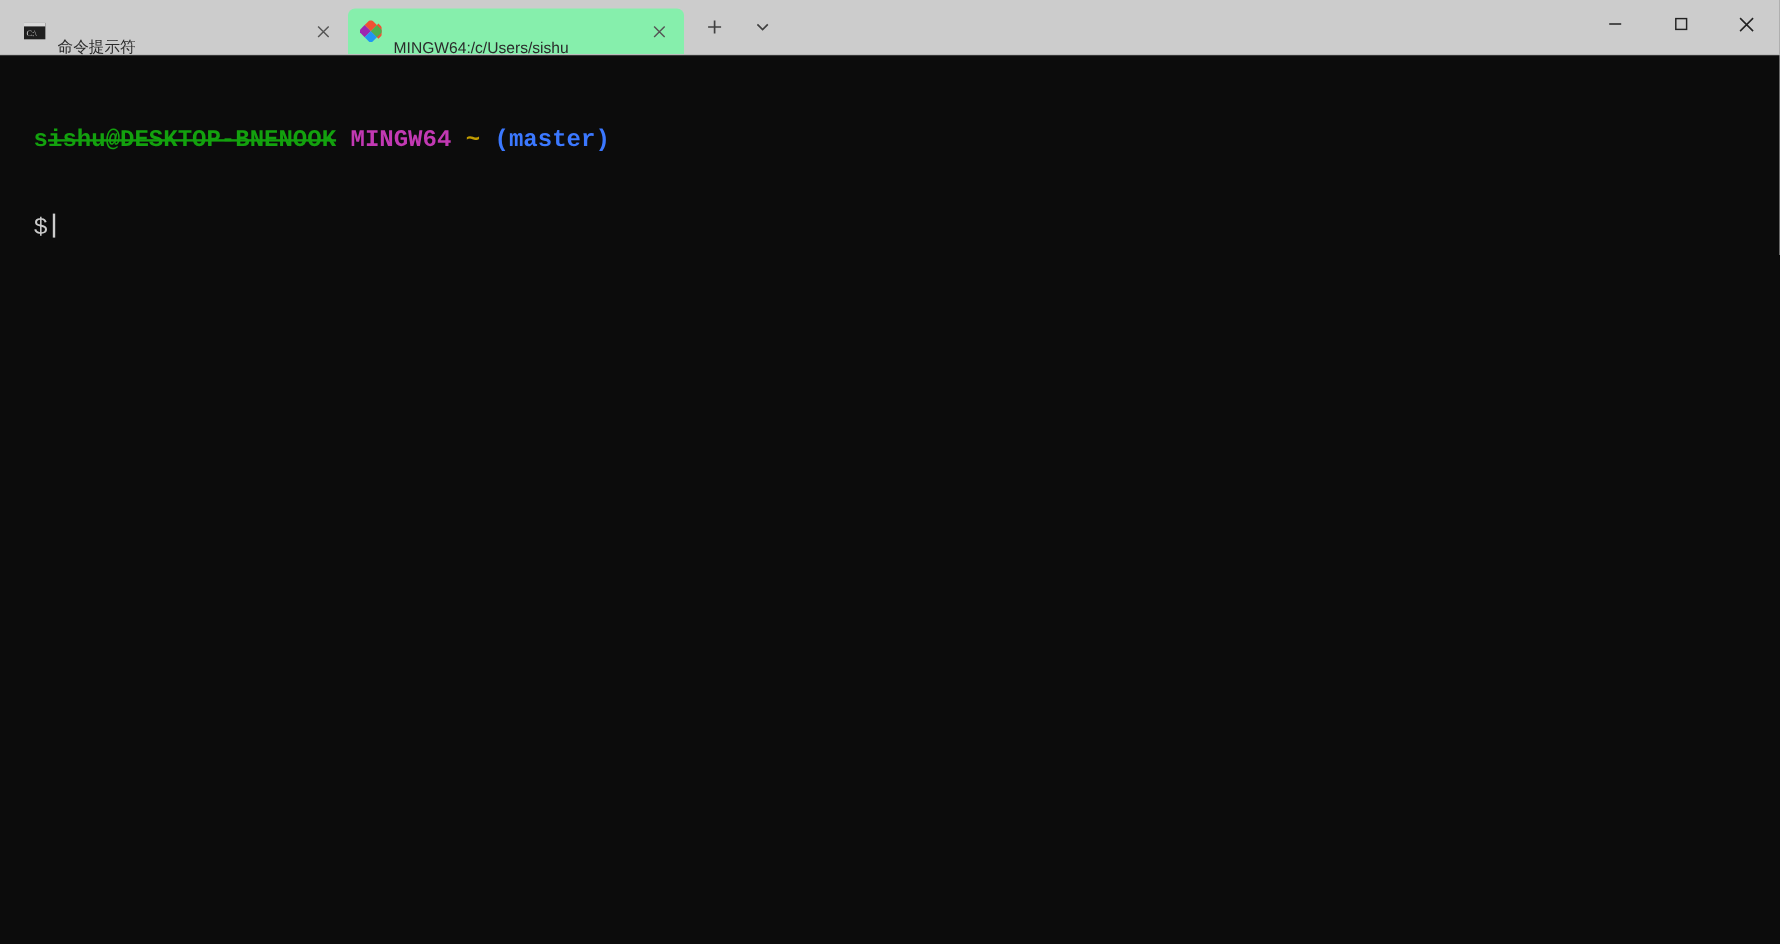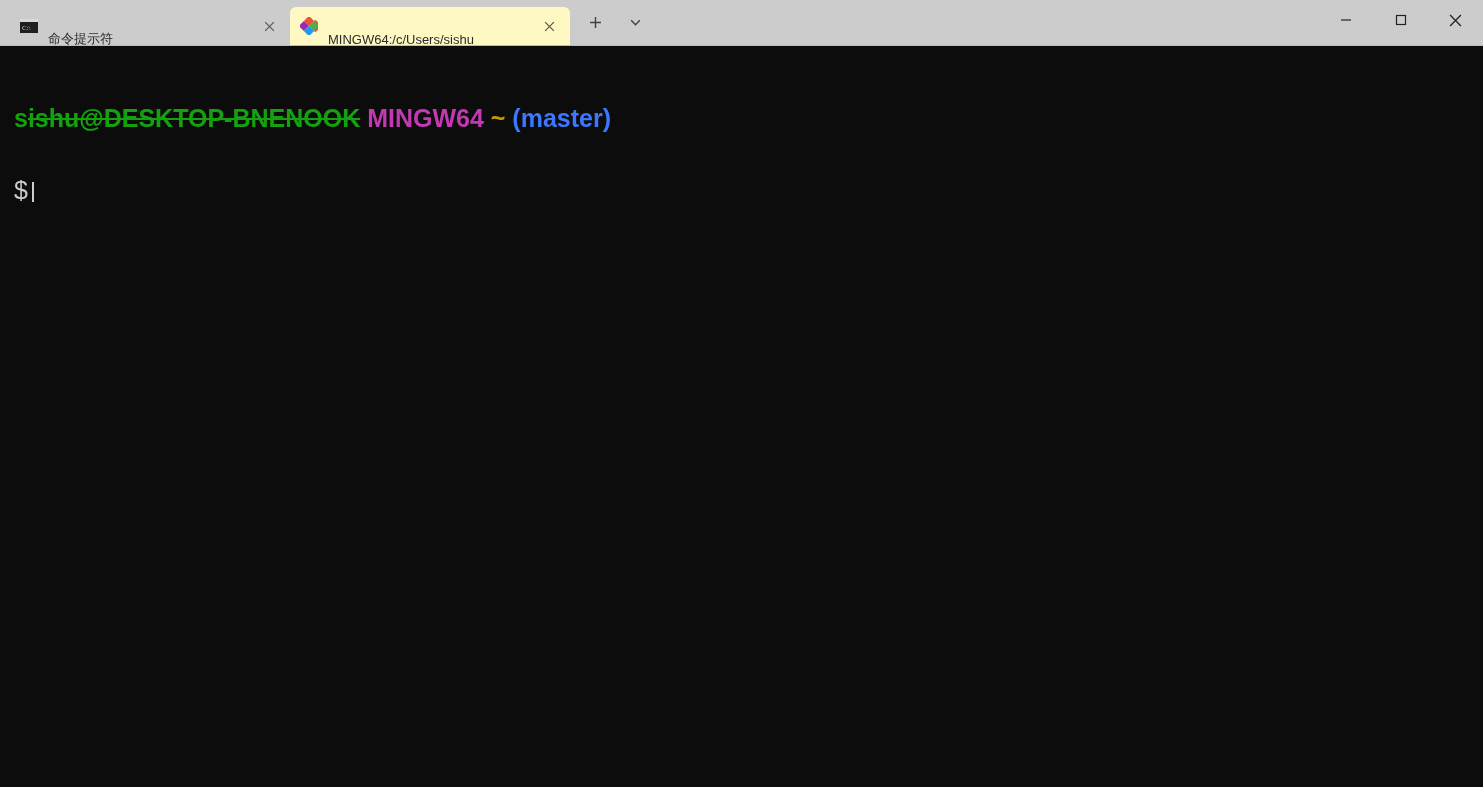--- a/index.html
+++ b/index.html
@@ -24,21 +24,21 @@
     padding: 0 12px 0 10px;
     font-size: 13px;
     color: #2b2b2b;
     border-top-left-radius: 6px;
     border-top-right-radius: 6px;
     min-width: 280px;
     position: relative;
     cursor: default;
   }
   .tab.inactive { background: transparent; }
-  .tab.active   { background: #fef9c3; }
+  .tab.active   { background: #86efac; }
   .tab .tab-icon { width: 18px; height: 18px; margin-right: 10px; flex: 0 0 auto; display:flex; align-items:center; justify-content:center;}
   .tab .tab-title { flex: 1 1 auto; white-space: nowrap; overflow: hidden; text-overflow: ellipsis; margin-top: 26px; }
   .tab .tab-close {
     width: 18px; height: 18px; margin-left: 10px;
     display:flex; align-items:center; justify-content:center;
     color:#555; border-radius:3px;
   }
 
   .tab-extra {
     display:flex; align-items:center; height:100%;
@@ -58,24 +58,24 @@
     width: 55px; height: 40px;
     display:flex; align-items:center; justify-content:center;
     color:#222;
   }
 
   
   .terminal {
     flex: 1 1 auto;
     background: #0c0c0c;
     color: #cccccc;
-    font-family: Liberation Sans, sans-serif;
-    font-size: 25px;
+    font-family: Liberation Mono, monospace;
+    font-size: 20px;
     line-height: 24px;
-    padding: 12px 14px 14px 14px;
+    padding: 12px 14px 14px 28px;
     white-space: pre;
     overflow: hidden;
     position: relative;
   }
   .term-line { display:block; }
   .seg-user   { color:#13a10e; font-weight:600; }
   .seg-strike { text-decoration: line-through; text-decoration-color:#13a10e; }
   .seg-sys    { color:#c239b3; font-weight:600; }
   .seg-path   { color:#c19c00; font-weight:600; }
   .seg-branch { color:#3b78ff; font-weight:600; }

